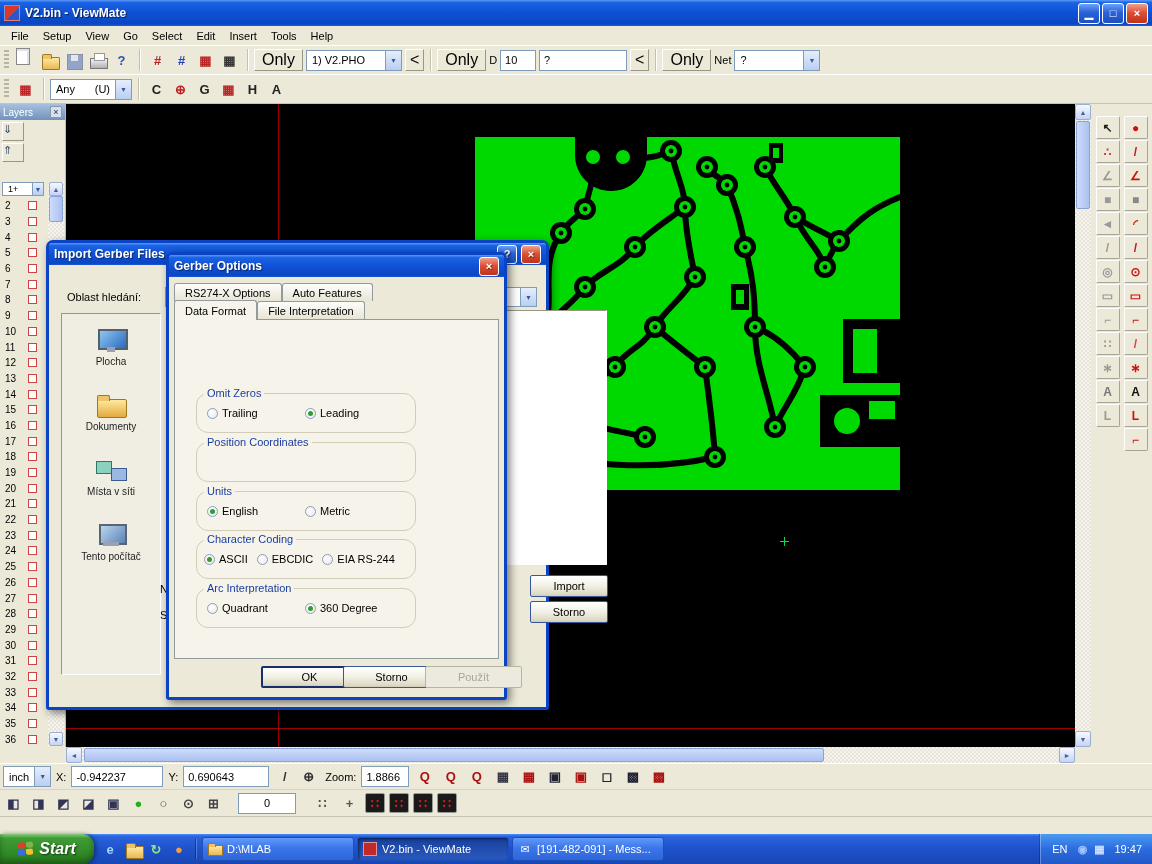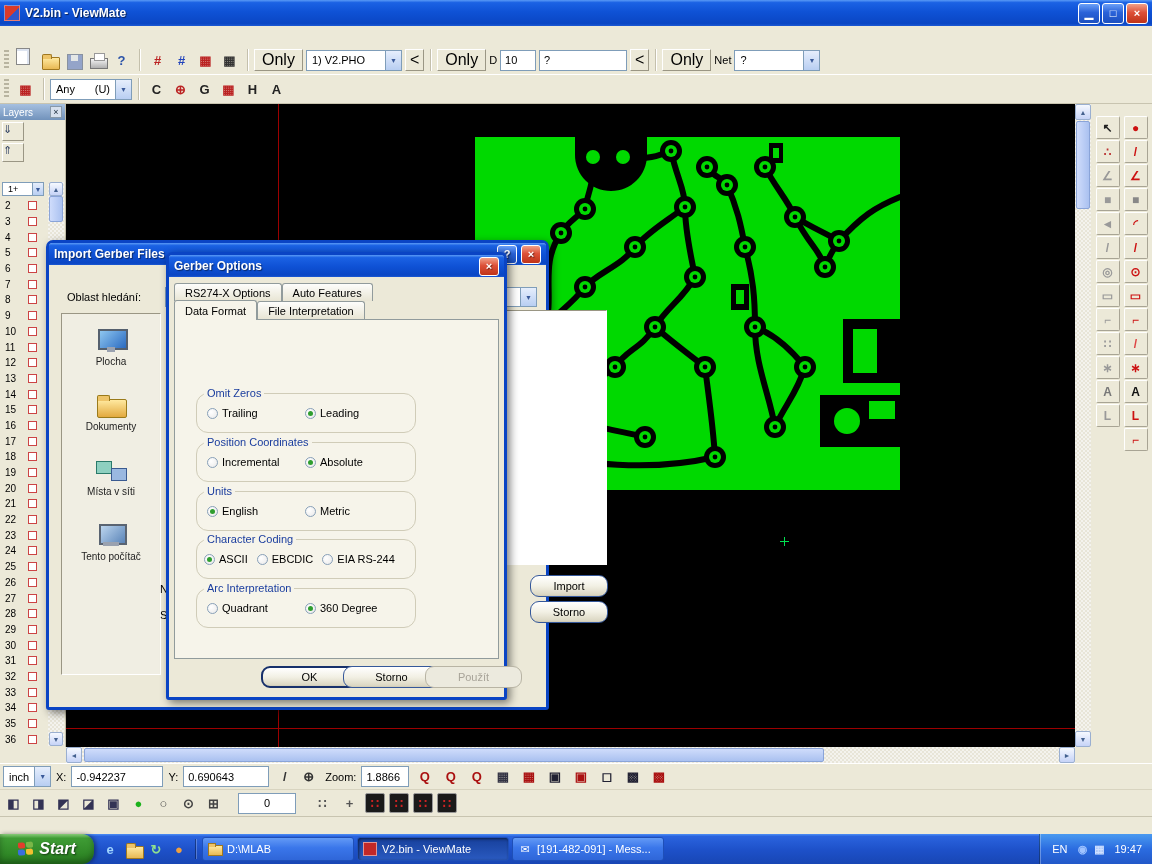--- a/index.html
+++ b/index.html
@@ -142,21 +142,21 @@
 .desktop-icon::after{content:"";position:absolute;left:13px;top:21px;width:8px;height:5px;background:#9aa2b0}
 .documents-icon::before{content:"";position:absolute;left:3px;top:8px;width:28px;height:17px;background:linear-gradient(#ffe9a0,#e2a93e);border:1px solid #9a7a1a;border-radius:2px}
 .documents-icon::after{content:"";position:absolute;left:3px;top:4px;width:11px;height:5px;background:#eec468;border:1px solid #9a7a1a;border-bottom:none;border-radius:2px 2px 0 0}
 .computer-icon::before{content:"";position:absolute;left:5px;top:3px;width:24px;height:17px;background:linear-gradient(135deg,#bcd5ee,#5a84b8);border:2px solid #5a6472}
 .computer-icon::after{content:"";position:absolute;left:9px;top:21px;width:16px;height:4px;background:#9aa2b0}
 .network-icon::before{content:"";position:absolute;left:2px;top:5px;width:14px;height:11px;background:#8ed0c0;border:1px solid #2a7a6a}
 .network-icon::after{content:"";position:absolute;left:17px;top:12px;width:14px;height:11px;background:#9ab8e0;border:1px solid #3a5a90}
 .filelist{position:absolute;left:118px;top:67px;width:440px;height:255px;background:#fff;border:1px solid;border-color:#9a9684 #fff #fff #9a9684}
 .partial-lab{position:absolute;font-size:11px}
 .imp-btn{position:absolute;left:481px;width:78px;height:22px}
-.xpbtn{background:linear-gradient(180deg,#ffffff,#f2f0e4 50%,#dcd8c4 92%,#cfcab4);border:1px solid #35589a;border-radius:9px;font-family:inherit;font-size:11px;display:flex;align-items:center;justify-content:center;cursor:default}
+.xpbtn{background:linear-gradient(180deg,#ffffff,#f2f0e4 50%,#dcd8c4 92%,#cfcab4);border:1px solid #35589a;border-radius:2px;font-family:inherit;font-size:11px;display:flex;align-items:center;justify-content:center;cursor:default}
 .xpbtn.default{border:2px solid #17306b}
 .xpbtn.disabled{color:#a8a499;border-color:#b8b4a4;background:#eceade}
 
 
 .tabs-row{position:absolute;display:flex}
 #tabs1{left:5px;top:28px}
 #tabs2{left:5px;top:46px}
 .tab{height:18px;padding:0 10px;display:flex;align-items:center;background:linear-gradient(180deg,#fdfdfb,#e8e5d4);border:1px solid #919b9c;border-bottom:none;border-radius:3px 3px 0 0;white-space:nowrap}
 .tab.active{height:20px;margin-top:-1px;position:relative;z-index:6;background:#f6f4ea}
 .gpanel{position:absolute;left:5px;top:64px;width:325px;height:340px;background:#f6f4ea;border:1px solid #919b9c;z-index:1}
@@ -182,20 +182,31 @@
   <div class="titlebar">
     <span class="appicon"></span>
     <span class="wtitle">V2.bin - ViewMate</span>
     <span class="winbtns">
       <span class="wb">▁</span>
       <span class="wb">□</span>
       <span class="wb close">×</span>
     </span>
   </div>
 
+  <div class="menubar" id="menubar">
+      <div class="menu-item">File</div>
+      <div class="menu-item">Setup</div>
+      <div class="menu-item">View</div>
+      <div class="menu-item">Go</div>
+      <div class="menu-item">Select</div>
+      <div class="menu-item">Edit</div>
+      <div class="menu-item">Insert</div>
+      <div class="menu-item">Tools</div>
+      <div class="menu-item">Help</div>
+    </div>
 
   <div class="tb tb1">
     <span class="grip"></span>
     <span id="tb1-file" class="icgroup">
         <span class="tbic ic-page"></span>
         <span class="tbic ic-folderic"></span>
         <span class="tbic ic-save disabled"></span>
         <span class="tbic ic-print"></span>
         <span class="tbic " style="color: rgb(42, 82, 168);">?</span>
       </span>
@@ -705,30 +716,20 @@
               <span>Trailing</span>
             </span>
             <span class="opt">
               <span class="radio sel"></span>
               <span>Leading</span>
             </span>
           </div>
         </div>
         <div class="fieldset g2" style="top: 187px;">
           <span class="legend">Position Coordinates</span>
-          <div class="optrow">
-            <span class="opt">
-              <span class="radio"></span>
-              <span>Incremental</span>
-            </span>
-            <span class="opt">
-              <span class="radio sel"></span>
-              <span>Absolute</span>
-            </span>
-          </div>
         </div>
         <div class="fieldset g2" style="top: 236px;">
           <span class="legend">Units</span>
           <div class="optrow">
             <span class="opt">
               <span class="radio sel"></span>
               <span>English</span>
             </span>
             <span class="opt">
               <span class="radio"></span>

